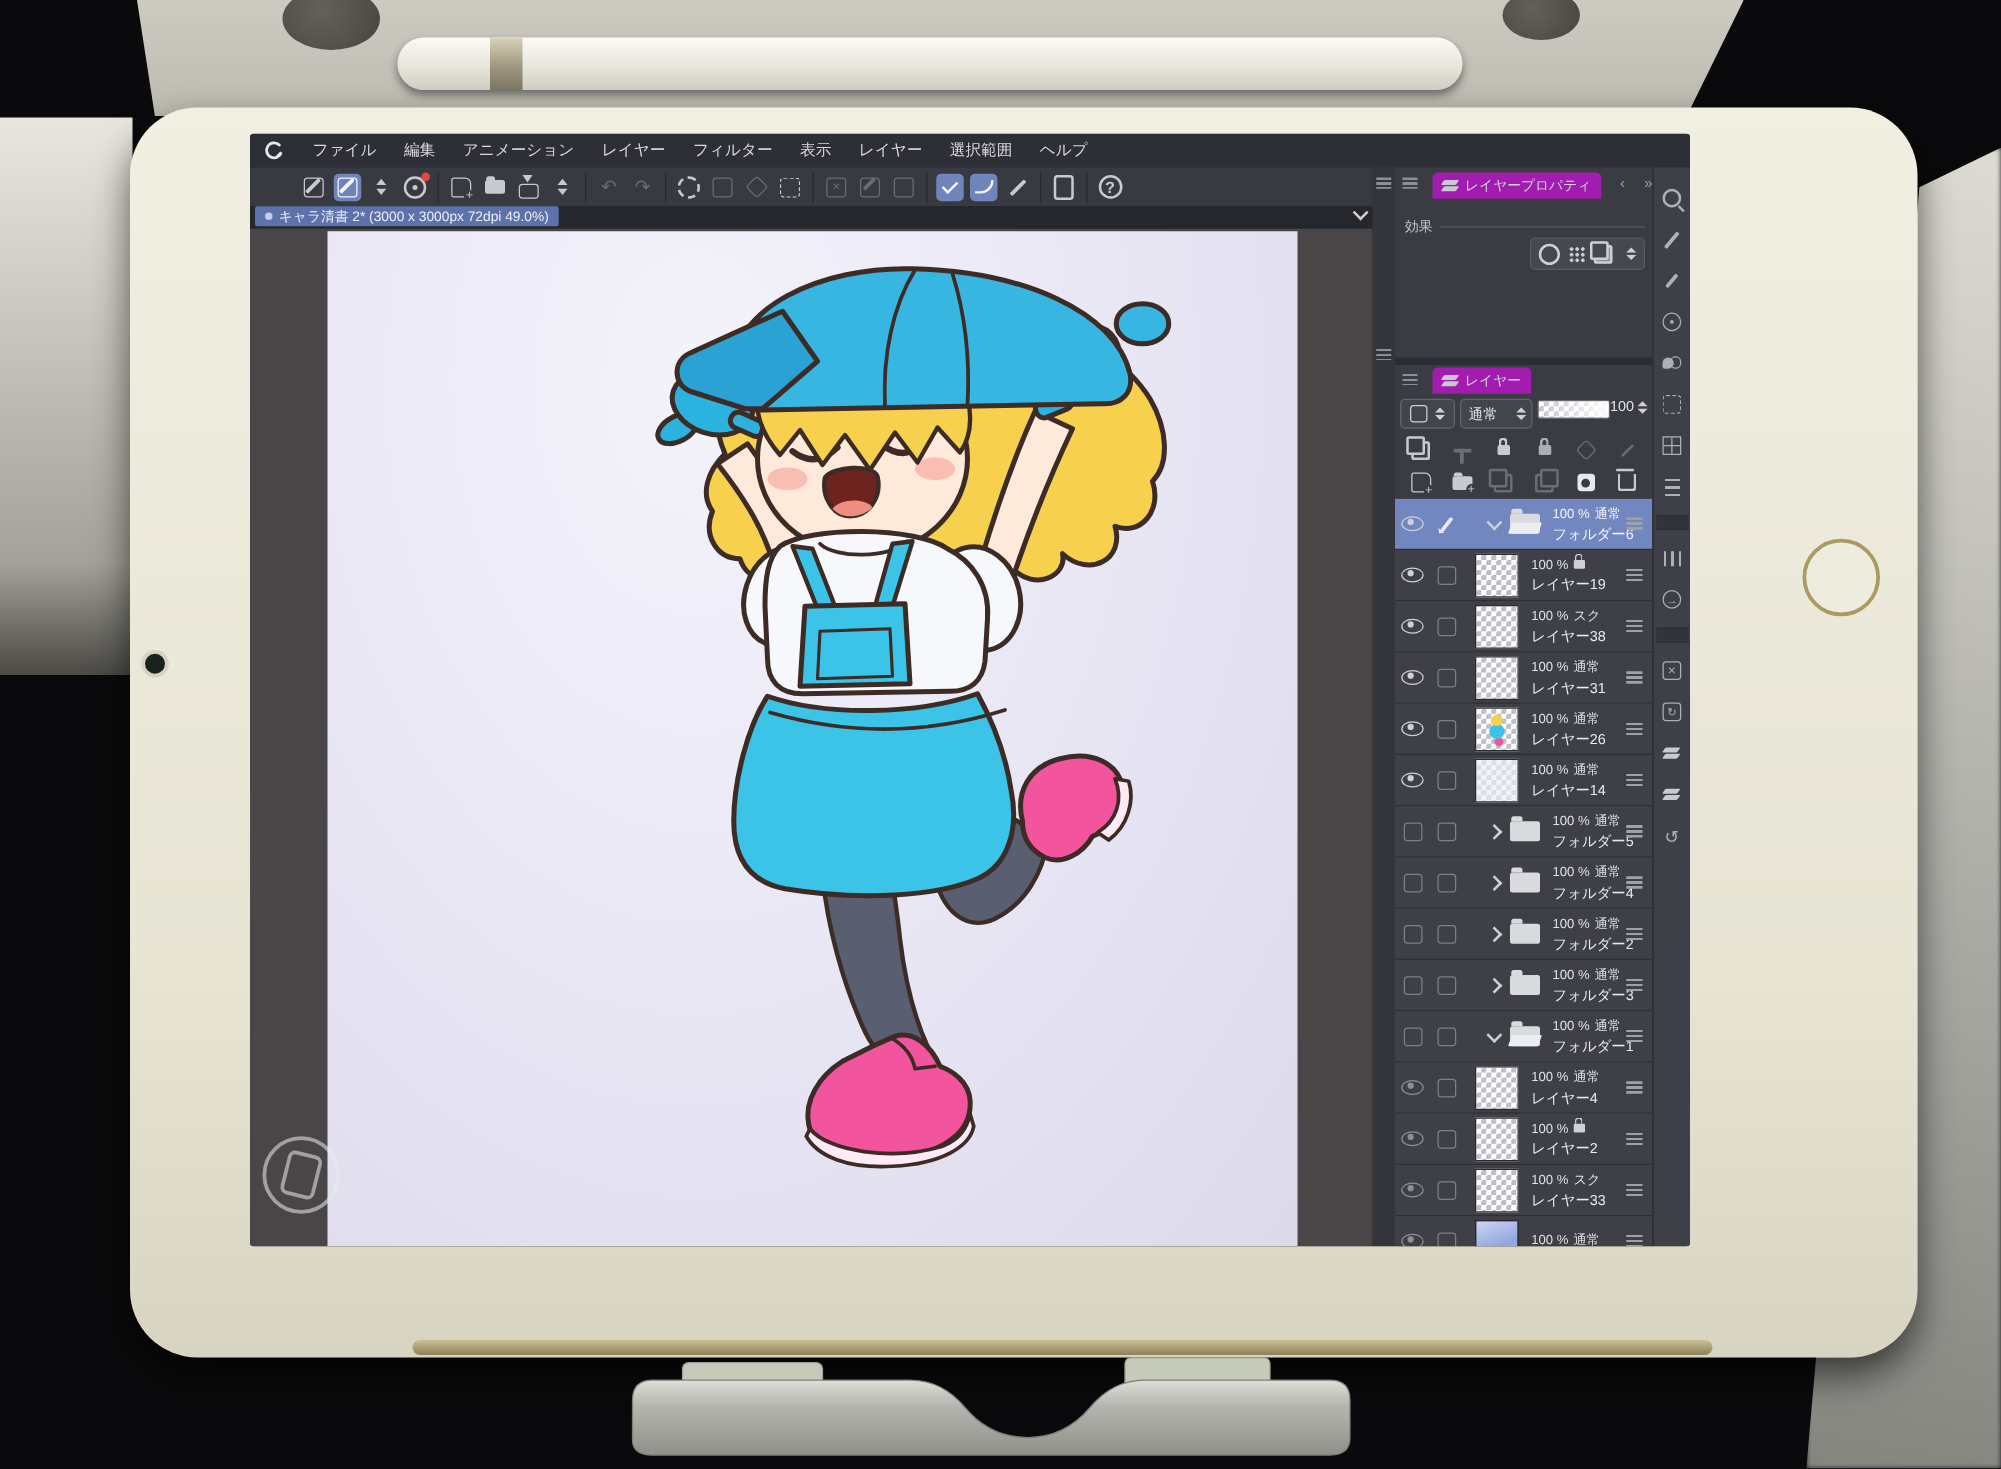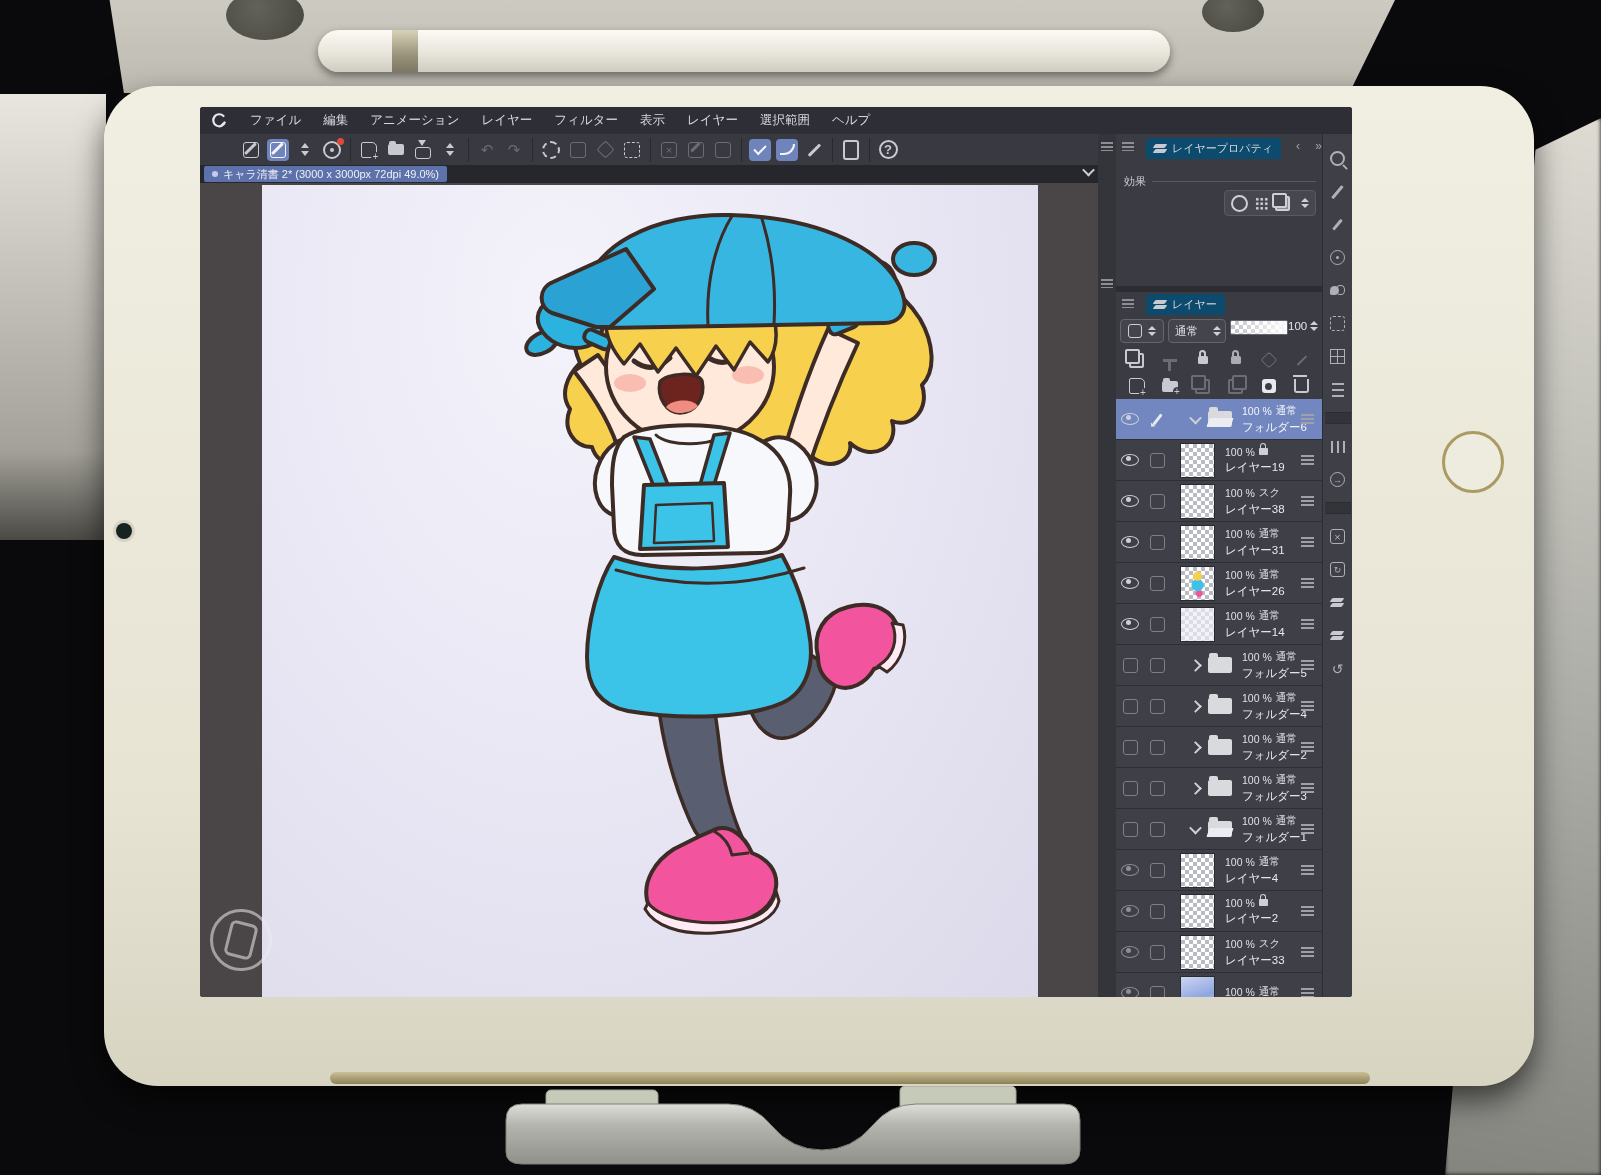--- a/index.html
+++ b/index.html
@@ -52,38 +52,38 @@
   .folder-ic::before{content:'';position:absolute;top:-3px;left:1px;width:7px;height:3px;background:currentColor;border-radius:2px 2px 0 0;}
   .arrow-dn{width:0;height:0;border-left:4px solid transparent;border-right:4px solid transparent;border-top:6px solid currentColor;position:absolute;top:3px;left:5px;}
   .uarr{font-size:15px;line-height:1;}
   .dash-c{width:14px;height:14px;border:2px dashed currentColor;border-radius:50%;}
   .check{width:10px;height:5px;border-left:2.5px solid currentColor;border-bottom:2.5px solid currentColor;transform:rotate(-45deg);margin-top:-3px;}
   .curve{width:13px;height:9px;border:2.5px solid currentColor;border-top:none;border-left:none;border-radius:0 0 14px 0;}
   .phone{width:12px;height:16px;border:2px solid currentColor;border-radius:3px;}
   .qm{font-size:13px;font-weight:bold;}
 
   
-  #tabbar{left:0;top:58px;width:1152px;height:18px;background:#26272c;display:flex;align-items:center;}
+  #tabbar{left:0;top:58px;width:1152px;height:18px;background:#26272c;display:flex;align-items:flex-start;}
   #doc-tab{margin-left:4px;height:16px;background:#5d72aa;border-radius:2px;display:flex;align-items:center;gap:5px;padding:0 8px;color:#eef0f6;font-size:11px;white-space:nowrap;}
   #doc-tab .tdot{width:6px;height:6px;border-radius:50%;background:#c3cde8;}
   #tab-chev{position:absolute;left:880px;top:60px;}
 
   
   #canvas-wrap{left:0;top:76px;width:898px;height:814px;background:#4a4546;}
   #canvas{left:62px;top:2px;width:776px;height:812px;background:radial-gradient(ellipse at 38% 15%,#f4f3fb,#e6e4f2 60%,#dcdaea);}
   #rotate-hint{left:10px;top:726px;width:56px;height:56px;border:3px solid rgba(235,235,240,.55);border-radius:50%;display:grid;place-items:center;}
   #rotate-hint .dev{width:22px;height:30px;border:3px solid rgba(235,235,240,.55);border-radius:6px;transform:rotate(14deg);}
 
   
   #gutter{left:898px;top:27px;width:18px;height:863px;background:#34353b;}
   .handle{width:12px;height:9px;background:repeating-linear-gradient(#8e8f96 0 2px,transparent 2px 4px);}
 
   
   #rpanel{left:916px;top:27px;width:206px;height:863px;background:#3b3c43;}
-  .ptab{position:absolute;height:21px;background:#0c4a6e;border-radius:4px 4px 0 0;display:flex;align-items:center;gap:5px;padding:0 8px;color:#d6d7dd;font-size:11px;white-space:nowrap;}
+  .ptab{position:absolute;height:21px;background:#a21caf;border-radius:4px 4px 0 0;display:flex;align-items:center;gap:5px;padding:0 8px;color:#d6d7dd;font-size:11px;white-space:nowrap;}
   .stack-ic{width:13px;height:10px;position:relative;}
   .stack-ic::before,.stack-ic::after{content:'';position:absolute;left:0;width:12px;height:4px;background:#c9cad1;transform:skewX(-35deg);border-radius:1px;}
   .stack-ic::before{top:0;} .stack-ic::after{top:5px;}
   #fx-label{position:absolute;left:8px;top:40px;color:#c6c7cd;}
   #fx-rule{position:absolute;left:36px;top:47px;width:164px;height:1px;background:#5a5b62;}
   #fx-group{position:absolute;left:108px;top:56px;width:92px;height:26px;background:#46474f;border:1px solid #5a5b62;border-radius:4px;display:flex;align-items:center;gap:7px;padding:0 6px;box-sizing:border-box;}
   .fx-circle{width:13px;height:13px;border:2px solid #cfd0d6;border-radius:50%;}
   .fx-tone{width:13px;height:13px;background:radial-gradient(#cfd0d6 1.2px,transparent 1.5px) 0 0/4.5px 4.5px;}
   .fx-lc{width:11px;height:11px;border:2px solid #cfd0d6;border-radius:2px;position:relative;background:#8a8b93;}
   .fx-lc::before{content:'';position:absolute;left:-5px;top:-5px;width:11px;height:11px;border:2px solid #cfd0d6;border-radius:2px;background:#46474f;}

